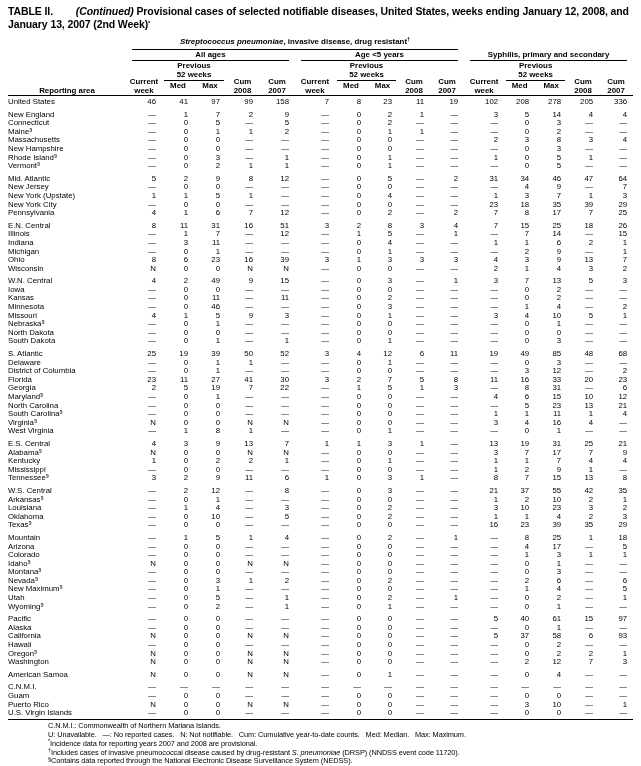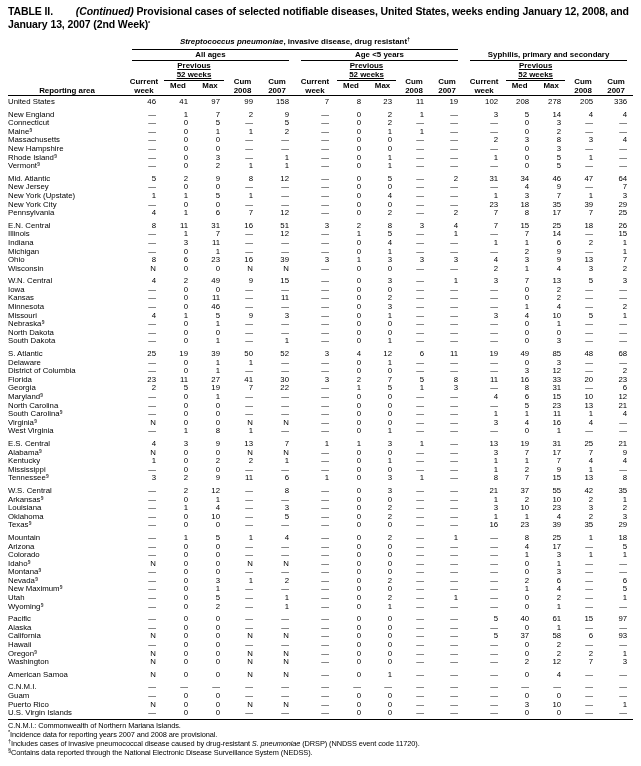--- a/index.html
+++ b/index.html
@@ -12,35 +12,35 @@
   }
   .title { font-size:10.5px; font-weight:bold; line-height:13px; letter-spacing:-0.1px; }
   .title .cont { font-style:italic;margin-left:20px; }
   sup { font-size:5.6px; vertical-align:baseline; position:relative; top:-3px; }
 
   table { border-collapse:collapse; table-layout:fixed; width:625px; margin-top:4px; }
   th { font-weight:bold; font-size:7.9px; line-height:9px; padding:0; vertical-align:bottom; text-align:center; }
   th.area { text-align:center; }
   .grp { border-bottom:1px solid #000; padding-bottom:1.5px; margin:0 6px; text-align:center; }
   .grp .sci { font-style:italic; }
-  .prev { white-space:pre-line; border-bottom:1px solid #000; padding-bottom:1px; margin:0 2px; text-align:center;text-decoration:underline; }
+  .prev { white-space:pre-line; border-bottom:1px solid #000; padding-bottom:1px; margin:0 2px; text-align:center; }
   th.stack { white-space:pre-line;text-align:center; }
   .h4 th { padding-bottom:5px; }
 
   tbody td {
     font-size:7.8px; line-height:8.6px; height:8.6px;
     padding:0 6px 0 0; text-align:right; white-space:nowrap;
   }
   tbody td.label { text-align:left; padding:0; overflow:hidden; }
   tr.bold td.label { font-weight:normal; }
   tr.gap td { padding-top:4px; }
   tbody tr:first-child td { border-top:1.6px solid #000; padding-top:2px; }
   tbody tr:last-child td { border-bottom:0.8px solid #000; padding-bottom:1px; }
 
-  .footnotes { margin-top:2px; font-size:7.4px; line-height:8.9px; letter-spacing:-0.1px; }
+  .footnotes { margin-top:2px; font-size:7.4px; line-height:8.9px; letter-spacing:-0.1px;margin-left:40px; }
   .footnotes .fit { font-style:italic; }
   .fn-abbrev { white-space:pre-wrap; }
   .fn sup.mk { top:-2.5px; }
 </style>
 </head>
 <body>
 
 <div class="page">
 
   <div class="title"><span>TABLE II. </span><span class="cont">(Continued)</span><span> Provisional cases of selected notifiable diseases, United States, weeks ending January 12, 2008, and January 13, 2007 (2nd Week)</span><sup>*</sup></div>
@@ -1329,18 +1329,19 @@
           <td>0</td>
           <td>0</td>
           <td>—</td>
           <td>—</td>
         </tr>
       </tbody>
   </table>
 
   <div class="footnotes">
     <div class="fn">C.N.M.I.: Commonwealth of Northern Mariana Islands.</div>
+    <div class="fn fn-abbrev">U: Unavailable.   —: No reported cases.   N: Not notifiable.   Cum: Cumulative year-to-date counts.   Med: Median.   Max: Maximum.</div>
     <div class="fn"><sup class="mk">*</sup><span>Incidence data for reporting years 2007 and 2008 are provisional.</span></div>
     <div class="fn"><sup class="mk">†</sup><span>Includes cases of invasive pneumococcal disease caused by drug-resistant </span><span class="fit">S. pneumoniae</span><span> (DRSP) (NNDSS event code 11720).</span></div>
     <div class="fn"><sup class="mk">§</sup><span>Contains data reported through the National Electronic Disease Surveillance System (NEDSS).</span></div>
   </div>
 
 </div>
 
 </body></html>

